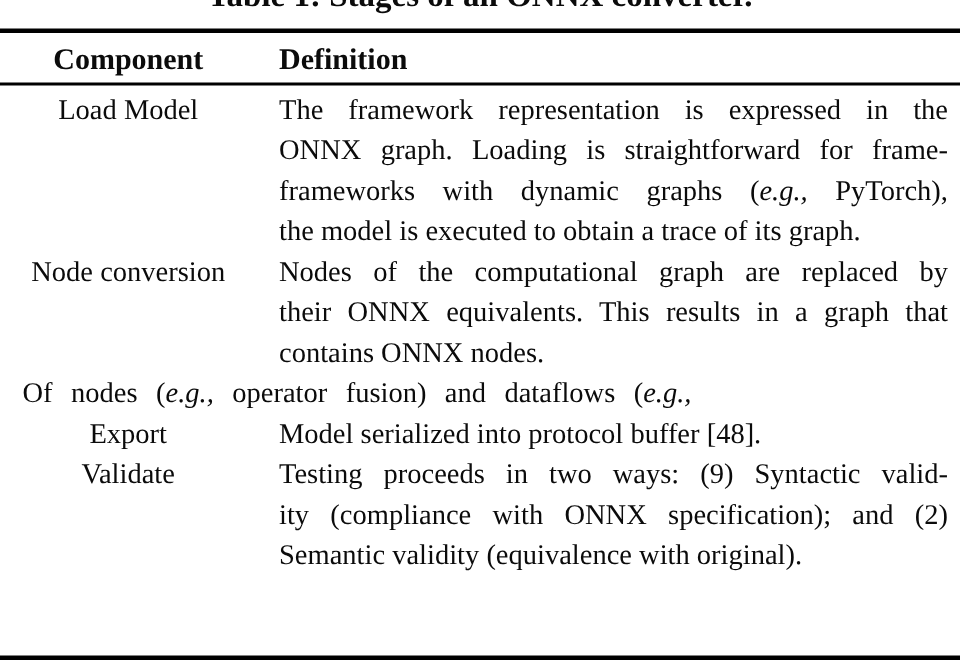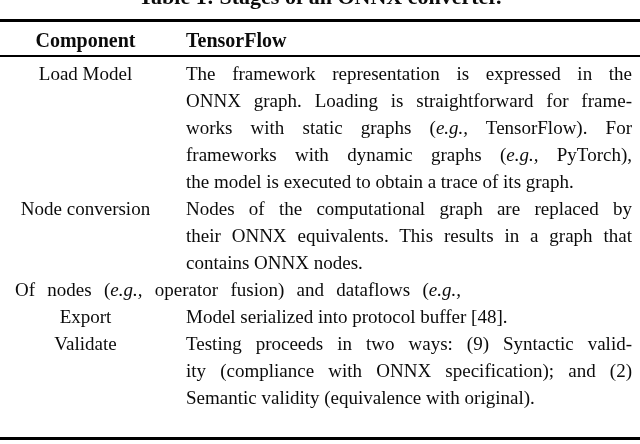--- a/index.html
+++ b/index.html
@@ -80,32 +80,31 @@
 </head>
 <body>
 
 <div class="page">
   <div class="caption">Table 1: Stages of an ONNX converter.</div>
 
   <div class="rule rule-top"></div>
 
   <div class="header-row">
     <div class="col1">Component</div>
-    <div class="col2">TensorFlow</div>
+    <div class="col2">Definition</div>
   </div>
 
   <div class="rule rule-mid"></div>
 
   <div class="tbody">
       <div class="trow">
         <div class="col1 component-cell">Load Model</div>
         <div class="col2 definition-cell">
           <div class="def-line just"><span>The framework representation is expressed in the</span></div>
           <div class="def-line just"><span>ONNX graph. Loading is straightforward for frame-</span></div>
-          <div class="def-line just"><span>works with static graphs (</span><em>e.g.,</em><span> TensorFlow). For</span></div>
           <div class="def-line just"><span>frameworks with dynamic graphs (</span><em>e.g.,</em><span> PyTorch),</span></div>
           <div class="def-line"><span>the model is executed to obtain a trace of its graph.</span></div>
         </div>
       </div>
       <div class="trow">
         <div class="col1 component-cell">Node conversion</div>
         <div class="col2 definition-cell">
           <div class="def-line just"><span>Nodes of the computational graph are replaced by</span></div>
           <div class="def-line just"><span>their ONNX equivalents. This results in a graph that</span></div>
           <div class="def-line"><span>contains ONNX nodes.</span></div>

